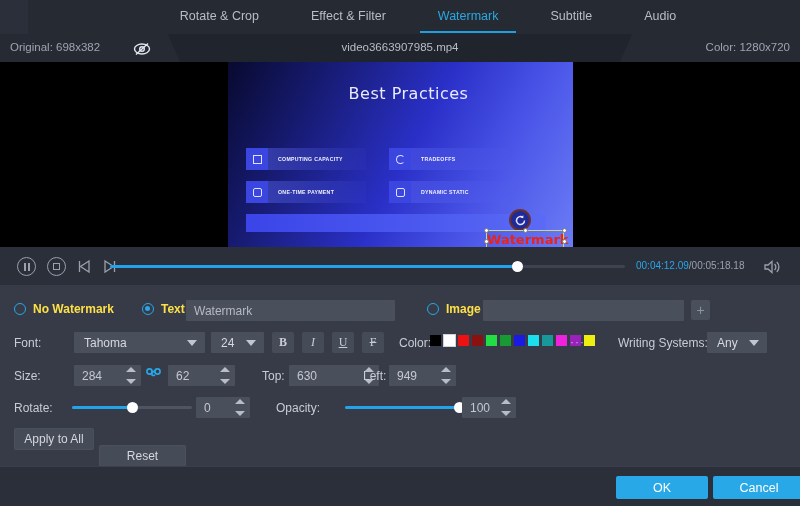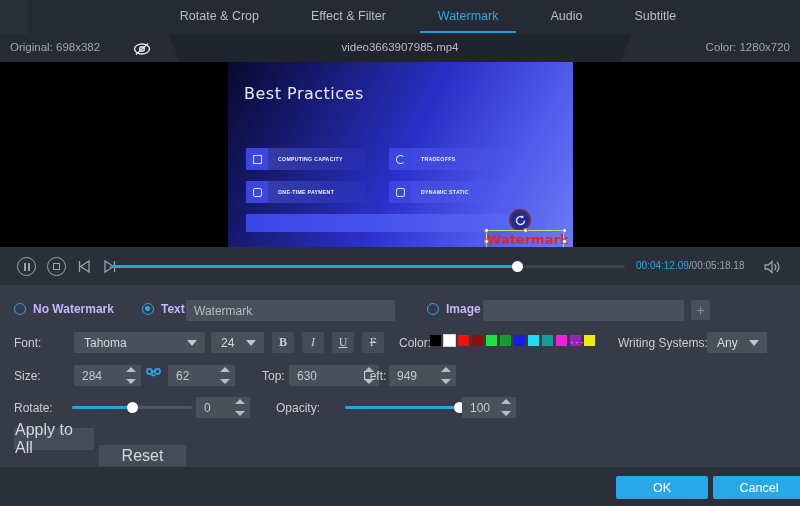--- a/index.html
+++ b/index.html
@@ -64,21 +64,21 @@
   .stage {
     position: absolute; left: 0; top: 62px; width: 800px; height: 185px;
     background: #000000;
   }
   .video {
     position: absolute; left: 228px; top: 0px; width: 345px; height: 185px;
     background: linear-gradient(118deg, #080a2e 0%, #161a6e 22%, #2a30c8 52%, #4a55e8 74%, #6b7cf5 100%);
     overflow: hidden;
   }
   .v-title {
-    position: absolute; left: 16px; right: 0; top: 22px; 
+    position: absolute; left: 16px; right: 0; top: 22px; text-align: center;
     font-size: 16px; color: #e9ecff; letter-spacing: 0.5px;
     font-family: "DejaVu Sans", sans-serif; font-weight: 400;
   }
   .card {
     position: absolute; height: 22px;
     background: linear-gradient(90deg, rgba(88,100,240,0.55) 0%, rgba(88,100,240,0.05) 100%);
     display: flex; align-items: center;
   }
   .card .sq {
     width: 22px; height: 22px; background: #3b45e0;
@@ -169,21 +169,21 @@
   }
   .rdot {
     width: 12px; height: 12px; border-radius: 50%;
     border: 1.6px solid #2aa6e8; display: inline-block;
     position: relative; flex: none;
   }
   .rdot.on::after {
     content: ""; position: absolute; left: 2px; top: 2px;
     width: 5px; height: 5px; border-radius: 50%; background: #2aa6e8;
   }
-  .rlabel { margin-left: 7px; font-size: 12px; color: #c4b5fd; font-weight: bold; }
+  .rlabel { margin-left: 7px; font-size: 12px; color: #fde047; font-weight: bold; }
 
   .txtinput {
     background: #4a4f5c; border: none; height: 21px; color: #b6bac4;
     font-size: 12px; padding: 0 8px; font-family: "Liberation Sans", sans-serif;
     outline: none; border-radius: 1px;
   }
   .plusbtn {
     width: 19px; height: 20px; background: #4a4f5c; border-radius: 2px;
     display: flex; align-items: center; justify-content: center;
     color: #8d93a0; font-size: 14px; cursor: pointer;
@@ -232,21 +232,21 @@
     height: 3px; background: #4e5462; border-radius: 2px; position: relative; cursor: pointer;
   }
   .sfill { position: absolute; left: 0; top: 0; height: 3px; background: #23a3e8; border-radius: 2px; }
   .sthumb {
     position: absolute; top: -4px; width: 11px; height: 11px; margin-left: -5px;
     border-radius: 50%; background: #ffffff; cursor: pointer;
   }
 
   .pbtn {
     height: 22px; background: #464b58; border-radius: 2px; color: #d4d7de;
-    font-size: 16px; display: flex; align-items: center; justify-content: center;
+    font-size: 12px; display: flex; align-items: center; justify-content: center;
     cursor: pointer; border: 1px solid #50556180;
   }
 
   
   .footer {
     position: absolute; left: 0; top: 466px; width: 800px; height: 40px;
     background: #2b2f3a; border-top: 1px solid #3a3f4b;
   }
   .okbtn {
     position: absolute; top: 9px; width: 92px; height: 23px; border-radius: 2px;
@@ -256,22 +256,22 @@
 </style>
 </head>
 <body>
 
 <div id="app">
 
   <div class="tabbar">
     <div class="tab">Rotate &amp; Crop</div>
     <div class="tab">Effect &amp; Filter</div>
     <div class="tab active">Watermark</div>
+    <div class="tab">Subtitle</div>
     <div class="tab">Audio</div>
-    <div class="tab">Subtitle</div>
   </div>
 
   <div class="infobar">
     <div class="info-left"></div>
     <div class="info-right"></div>
     <div class="orig-text">Original: 698x382</div>
     <div class="eye-btn">
       <svg width="20" height="14" viewBox="0 0 20 14">
         <ellipse cx="10" cy="7" rx="7.5" ry="5" fill="none" stroke="#e4e7ee" stroke-width="1.4"></ellipse>
         <circle cx="10" cy="7" r="2.3" fill="none" stroke="#e4e7ee" stroke-width="1.4"></circle>

